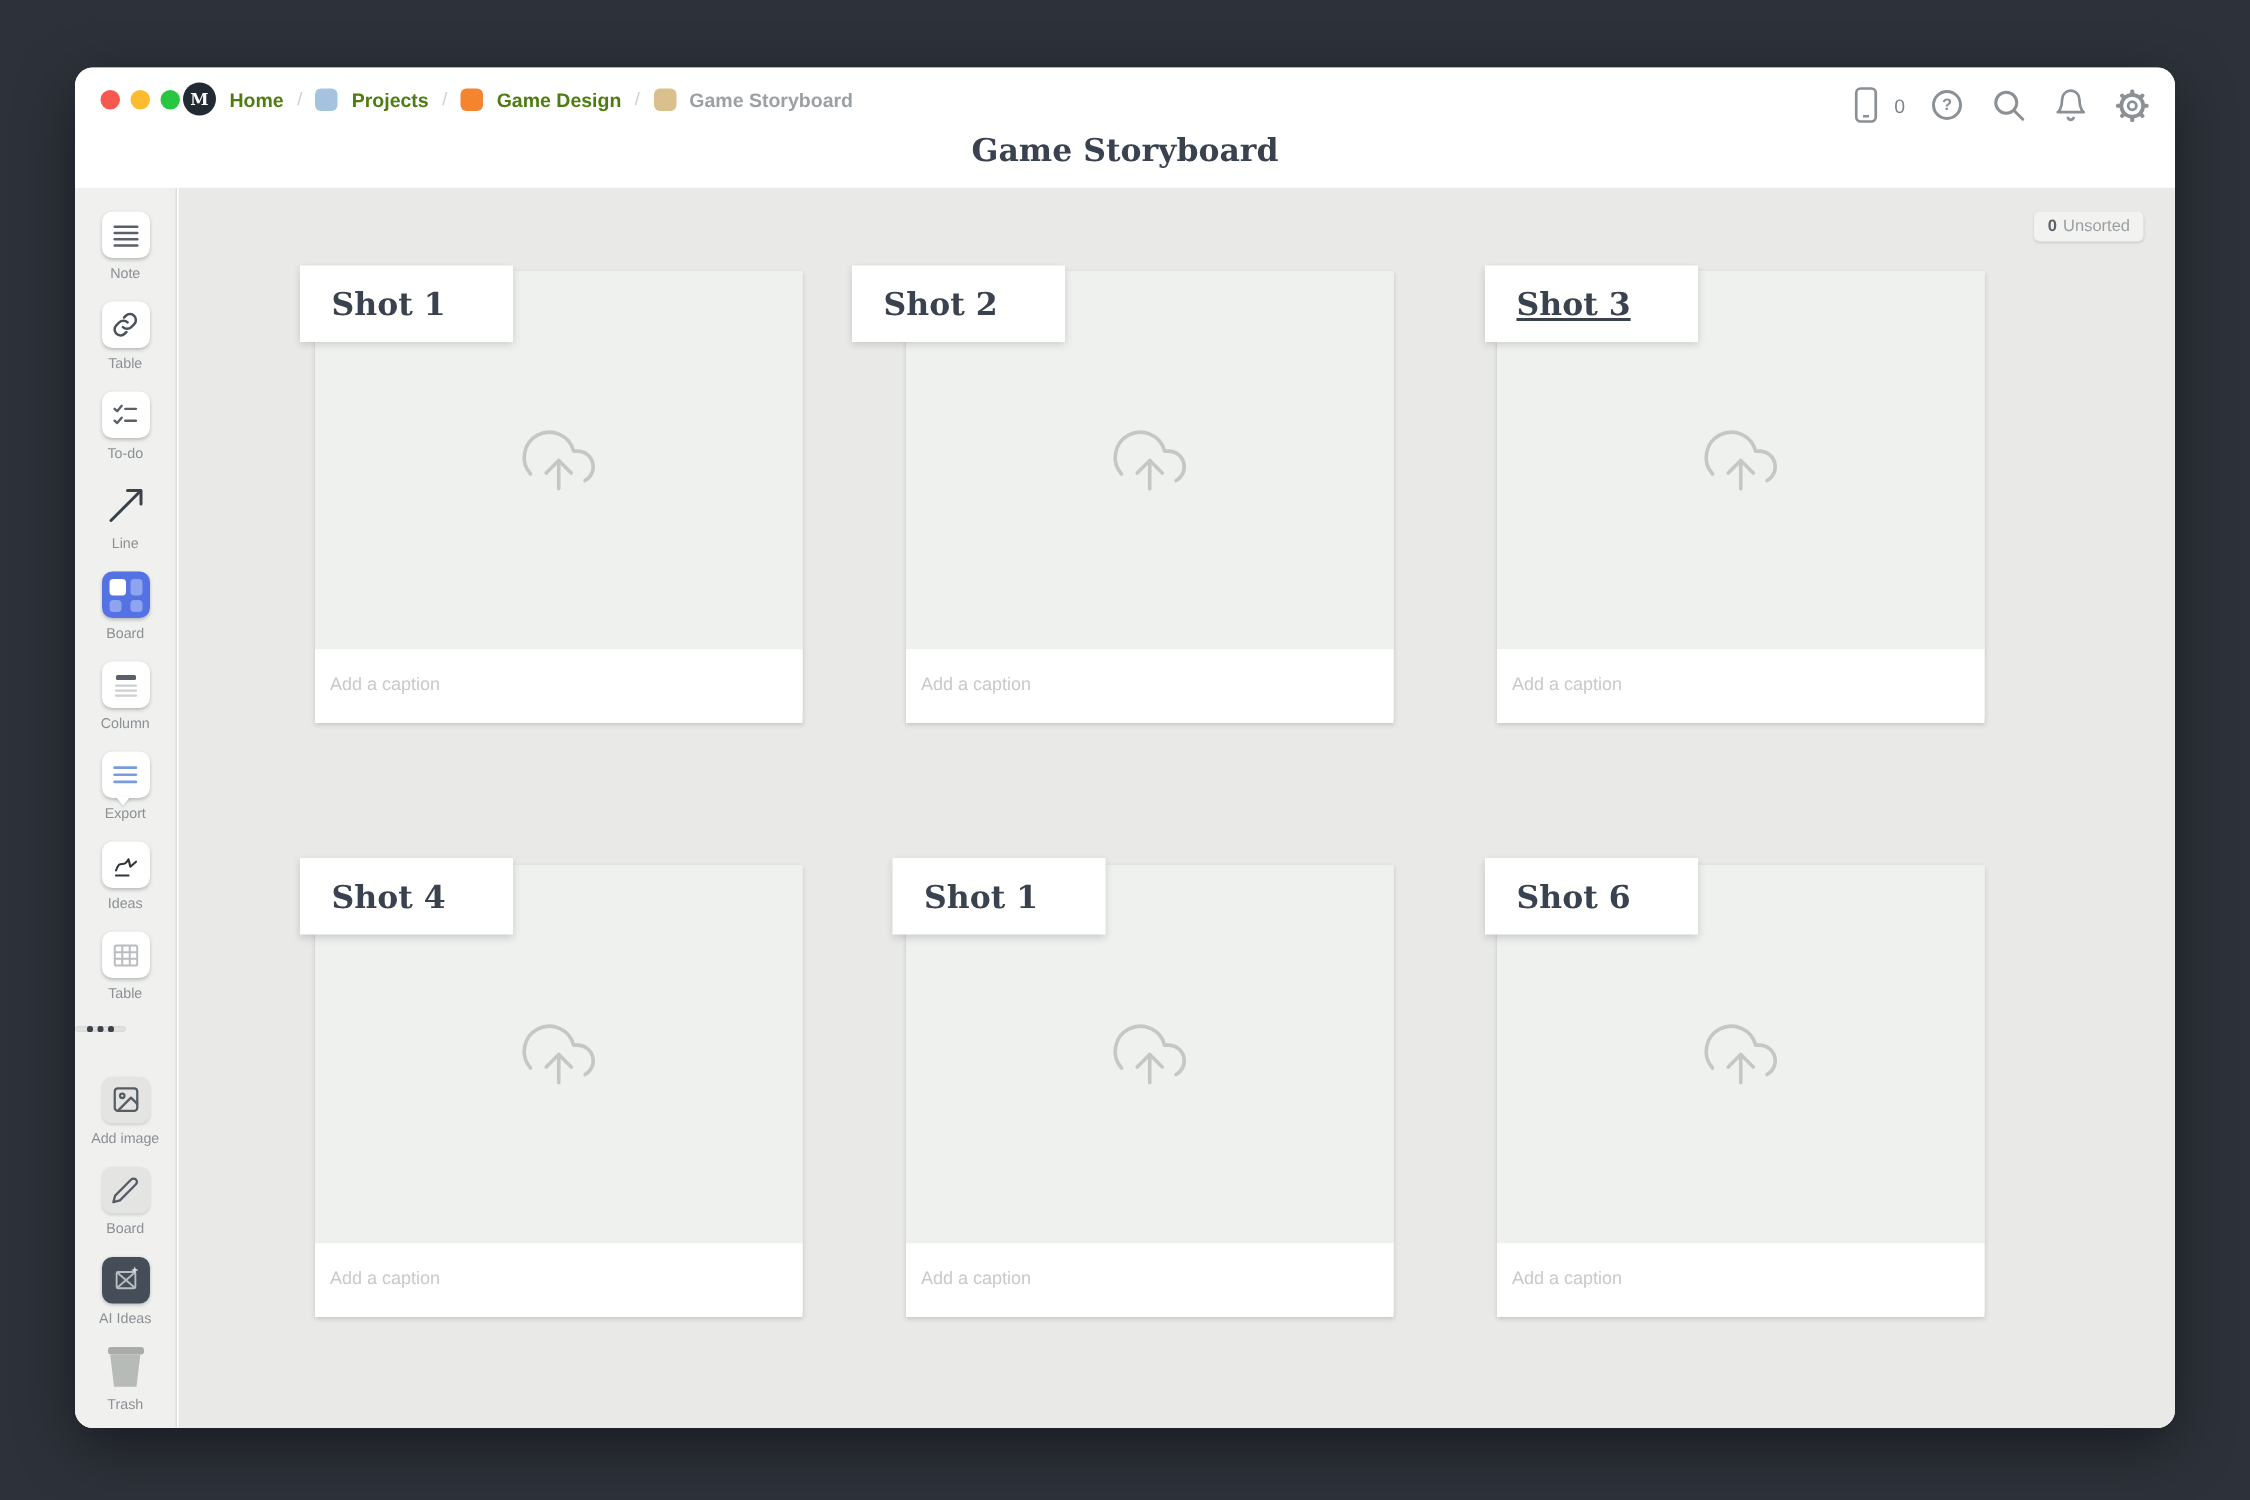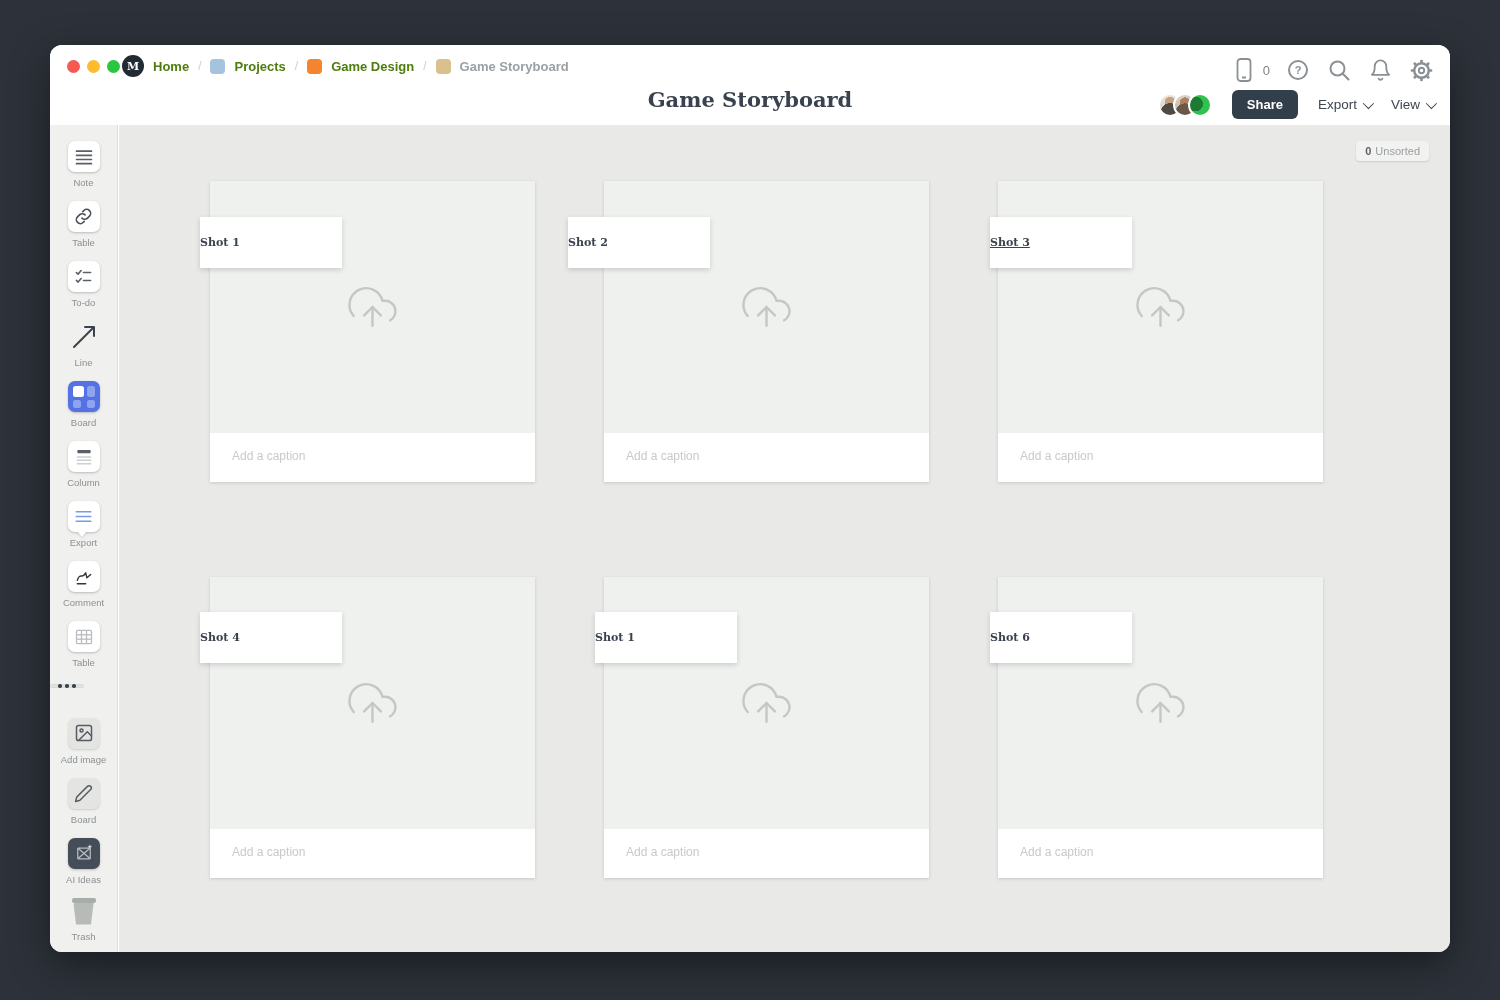--- a/index.html
+++ b/index.html
@@ -108,31 +108,31 @@
   }
   .unsorted b { color:#5c6368; }
   .shot-card { position:absolute; }
   .shot-main {
     position:absolute; width:325px; height:301px; background:#fff;
     box-shadow:0 1px 3px rgba(40,45,50,0.18); display:flex; flex-direction:column;
   }
   .shot-upload {
     height:252px; background:#eff1ee; display:flex; align-items:center; justify-content:center; cursor:pointer;
   }
-  .shot-caption { height:46px; background:#fff; display:flex; align-items:center; padding-left:22px; }
+  .shot-caption { height:46px; background:#fff; display:flex; align-items:center; padding-left:10px; }
   .caption-input {
     border:none; outline:none; background:transparent; font-size:12px; width:260px;
     font-family:"Liberation Sans", sans-serif; color:#5a6066;
   }
   .caption-input::placeholder { color:#c7cac6; }
   .shot-title-card {
     position:absolute; width:142px; height:51px; background:#fff; z-index:2;
     box-shadow:0 2px 5px rgba(40,45,50,0.18);
-    display:flex; align-items:center; 
-    font-family:"DejaVu Serif", serif; font-weight:bold; font-size:11px; color:#39424e;margin-top:40px;
+    display:flex; align-items:center; padding-left:21px;
+    font-family:"DejaVu Serif", serif; font-weight:bold; font-size:21px; color:#39424e;
   }
   svg { display:block; }
 </style>
 </head>
 <body>
 
 <div class="window">
 
   <div class="titlebar">
     <div class="traffic">
@@ -199,36 +199,20 @@
             <rect x="10.7" y="1.6" width="2.6" height="3.6" rx="1" transform="rotate(225 12 12)"></rect>
             <rect x="10.7" y="1.6" width="2.6" height="3.6" rx="1" transform="rotate(270 12 12)"></rect>
             <rect x="10.7" y="1.6" width="2.6" height="3.6" rx="1" transform="rotate(315 12 12)"></rect>
           </g>
           <circle cx="12" cy="12" r="7" fill="none" stroke="#8a9094" stroke-width="2.4"></circle>
           <circle cx="12" cy="12" r="2.6" fill="none" stroke="#8a9094" stroke-width="1.8"></circle>
         </svg>
       </div>
     </div>
 
-    <div class="actions">
-      <div class="avatar-stack">
-        <div class="avatar a1"></div>
-        <div class="avatar a2"></div>
-        <div class="avatar a3"></div>
-      </div>
-      <button class="share-btn">Share</button>
-      <div class="menu-btn">
-        <span>Export</span>
-        <span class="chev"></span>
-      </div>
-      <div class="menu-btn">
-        <span>View</span>
-        <span class="chev"></span>
-      </div>
-    </div>
 
     <div class="board-title">Game Storyboard</div>
   </div>
 
   <div class="sidebar">
 
     <div class="tool">
       <div class="tile">
         <svg width="20" height="20" viewBox="0 0 24 24" stroke="#596069" stroke-width="2" stroke-linecap="round">
           <line x1="3" y1="5" x2="21" y2="5"></line>
@@ -310,21 +294,21 @@
       <div class="tool-label">Export</div>
     </div>
 
     <div class="tool">
       <div class="tile">
         <svg width="20" height="20" viewBox="0 0 24 24" fill="none" stroke="#2f363d" stroke-width="1.7" stroke-linecap="round" stroke-linejoin="round">
           <path d="M4 16 C7 6, 10 15, 14 7 L15.5 13 L20 9"></path>
           <path d="M4 20 h10"></path>
         </svg>
       </div>
-      <div class="tool-label">Comment</div>
+      <div class="tool-label">Ideas</div>
     </div>
 
     <div class="tool">
       <div class="tile">
         <svg width="20" height="20" viewBox="0 0 24 24" fill="none" stroke="#b9bdc1" stroke-width="1.6">
           <rect x="3" y="4" width="18" height="16" rx="1.5"></rect>
           <line x1="3" y1="9.3" x2="21" y2="9.3"></line>
             <line x1="3" y1="14.6" x2="21" y2="14.6"></line>
           <line x1="9" y1="4" x2="9" y2="20"></line>
             <line x1="15" y1="4" x2="15" y2="20"></line>

